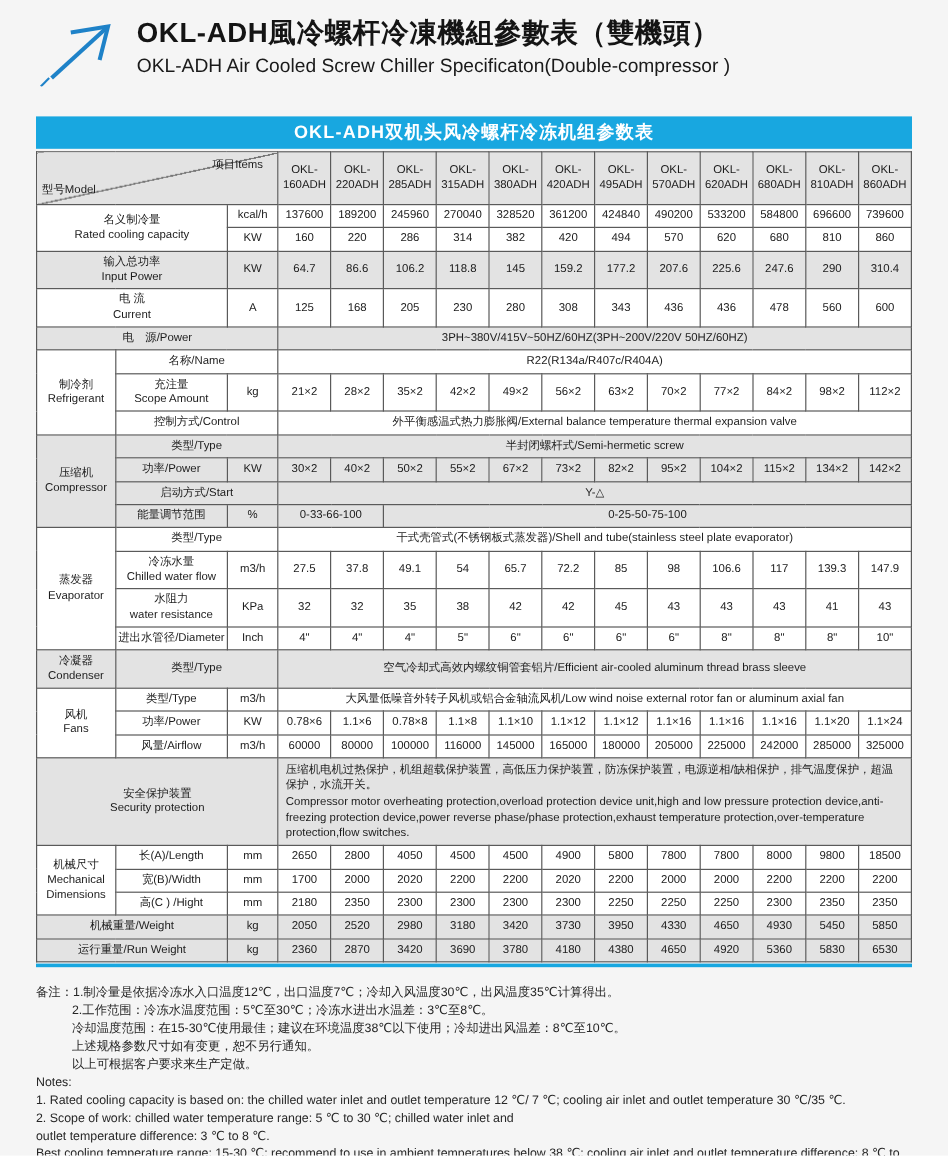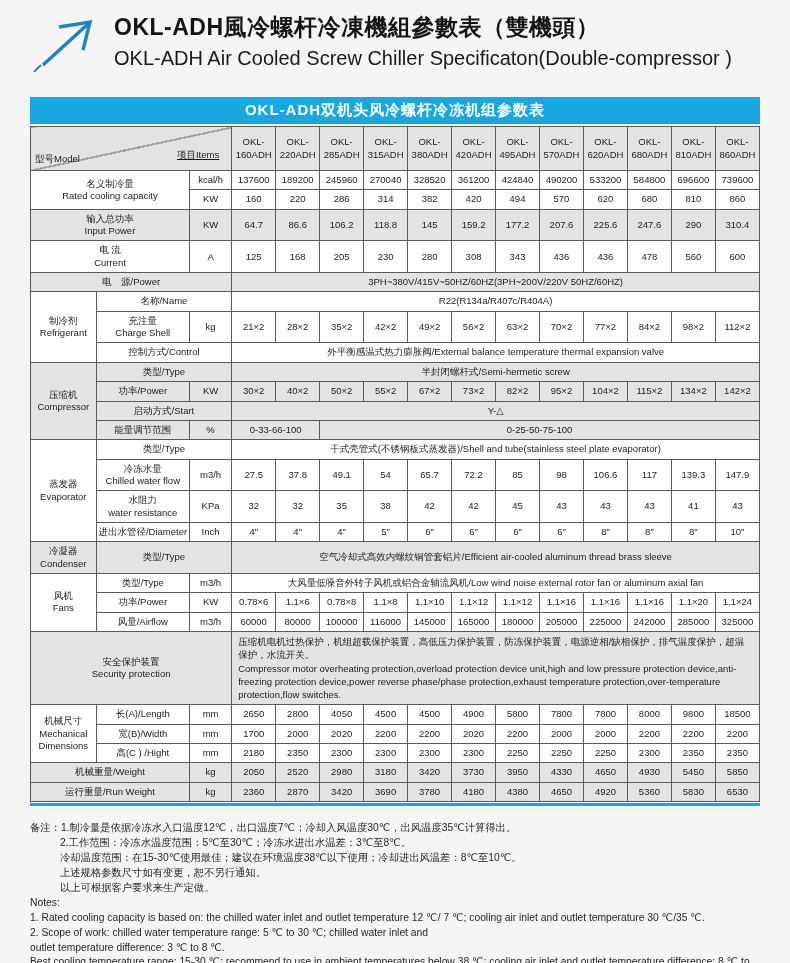--- a/index.html
+++ b/index.html
@@ -9,21 +9,21 @@
     font-family:"Liberation Sans","DejaVu Sans",sans-serif;
     color:#1c1c1c;
   }
   .page{padding:10px 30px 0 30px;}
 
   
   .brand{display:flex;align-items:flex-start;margin-top:2px;}
   .logo{width:78px;height:58px;flex:0 0 78px;padding-top:2px;}
   .titles{padding-left:6px;}
   .title-zh{font-size:23px;font-weight:bold;letter-spacing:.5px;color:#141414;white-space:nowrap;}
-  .title-en{font-size:20px;margin-top:4px;color:#1a1a1a;white-space:nowrap;}
+  .title-en{font-size:16px;margin-top:4px;color:#1a1a1a;white-space:nowrap;}
 
   
   .banner{
     margin-top:25px;background:#18a7e0;color:#fff;text-align:center;
     font-size:15px;font-weight:bold;letter-spacing:1px;padding:4px 0 4px 0;
   }
 
   
   table.spec{
     width:100%;border-collapse:collapse;table-layout:fixed;
@@ -39,21 +39,21 @@
   .spec thead th{background:#e3e3e3;height:30px;}
   .spec tr.shade td{background:#e3e3e3;}
   .spec td.wide.left{text-align:left;padding:3px 6px;line-height:1.4;}
   .spec th.corner{
     position:relative;
     background-color:#e3e3e3;
     background-image:linear-gradient(to bottom right,
       transparent calc(50% - .6px), #777 calc(50% - .6px),
       #777 calc(50% + .6px), transparent calc(50% + .6px));
   }
-  .corner-items{position:absolute;top:22px;right:12px;text-decoration:underline;}
+  .corner-items{position:absolute;top:5px;right:12px;}
   .corner-model{position:absolute;bottom:5px;left:4px;}
 
   .table-rule{height:3px;background:#18a7e0;margin-top:1px;}
 
   
   .notes{margin-top:15px;font-size:10.3px;color:#262626;}
   .note-line{line-height:1.45;white-space:pre-wrap;}
   .note-line.ind{padding-left:30px;}
   .notes-en-heading{line-height:1.45;}
 </style>
@@ -188,21 +188,21 @@
           <td class="wide" colspan="12">3PH~380V/415V~50HZ/60HZ(3PH~200V/220V 50HZ/60HZ)</td>
         </tr>
         <tr>
           <td class="group" rowspan="3">制冷剂
 Refrigerant</td>
           <td class="lbl" colspan="2">名称/Name</td>
           <td class="wide" colspan="12">R22(R134a/R407c/R404A)</td>
         </tr>
         <tr>
           <td class="lbl">充注量
-Charge Shell</td>
+Scope Amount</td>
           <td class="unit">kg</td>
           <td class="val">21×2</td>
           <td class="val">28×2</td>
           <td class="val">35×2</td>
           <td class="val">42×2</td>
           <td class="val">49×2</td>
           <td class="val">56×2</td>
           <td class="val">63×2</td>
           <td class="val">70×2</td>
           <td class="val">77×2</td>

